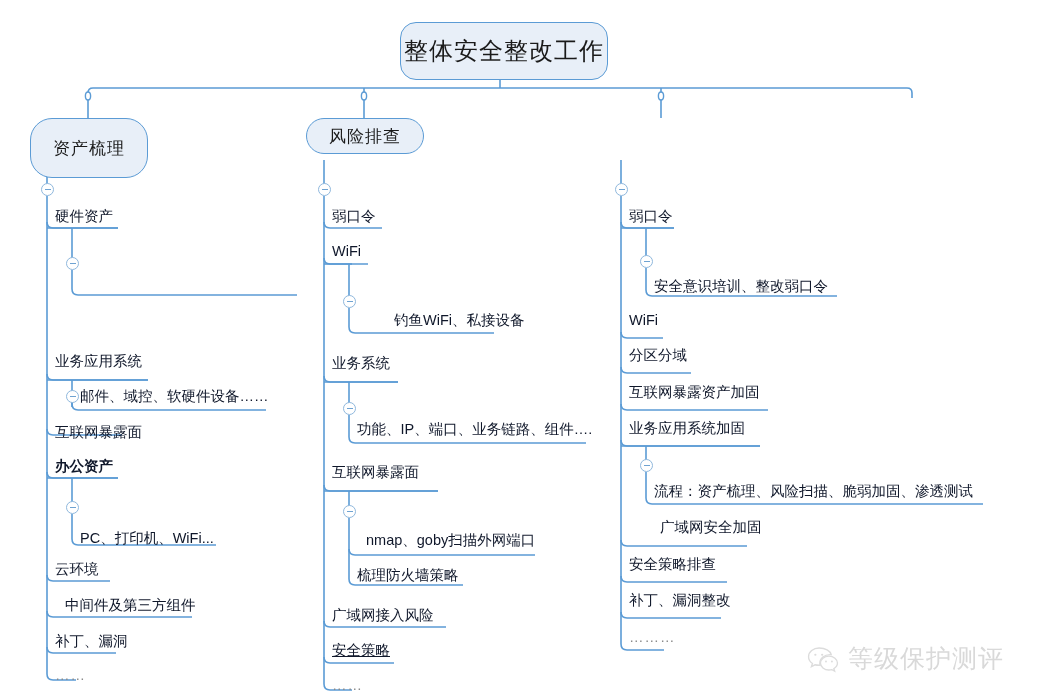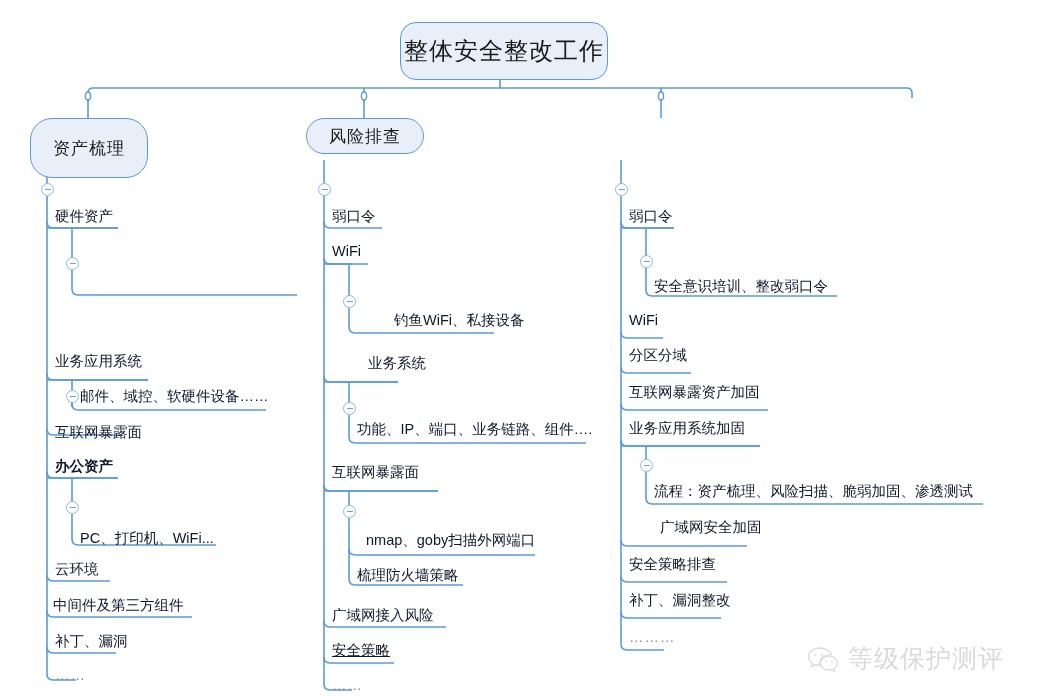--- a/index.html
+++ b/index.html
@@ -202,30 +202,30 @@
 
   <div class="leaf l1" style="left:55px;top:354px;">业务应用系统</div>
   <div class="leaf l2" style="left:80px;top:389px;">邮件、域控、软硬件设备……</div>
 
   <div class="leaf l1" style="left:55px;top:425px;">互联网暴露面</div>
 
   <div class="leaf l1" style="left:55px;top:459px;font-weight:bold;">办公资产</div>
   <div class="leaf l2" style="left:80px;top:531px;">PC、打印机、WiFi...</div>
 
   <div class="leaf l1" style="left:55px;top:562px;text-align:right;">云环境</div>
-  <div class="leaf l1" style="left:53px;top:598px;">中间件及第三方组件</div>
+  <div class="leaf l1" style="left:65px;top:598px;">中间件及第三方组件</div>
   <div class="leaf l1" style="left:55px;top:634px;">补丁、漏洞</div>
   <div class="leaf dots" style="left:55px;top:668px;">……</div>
 
   <div class="leaf l1" style="left:332px;top:209px;">弱口令</div>
 
   <div class="leaf l1" style="left:332px;top:244px;">WiFi</div>
   <div class="leaf l2" style="left:357px;top:313px;margin-left:37px;">钓鱼WiFi、私接设备</div>
 
-  <div class="leaf l1" style="left:332px;top:356px;margin-left:36px;">业务系统</div>
+  <div class="leaf l1" style="left:332px;top:356px;">业务系统</div>
   <div class="leaf l2" style="left:357px;top:422px;">功能、IP、端口、业务链路、组件….</div>
 
   <div class="leaf l1" style="left:332px;top:465px;">互联网暴露面</div>
   <div class="leaf l2" style="left:366px;top:533px;">nmap、goby扫描外网端口</div>
   <div class="leaf l2" style="left:357px;top:568px;">梳理防火墙策略</div>
 
   <div class="leaf l1" style="left:332px;top:608px;">广域网接入风险</div>
   <div class="leaf l1" style="left:332px;top:643px;text-decoration:underline;">安全策略</div>
   <div class="leaf dots" style="left:332px;top:678px;">……</div>
 

